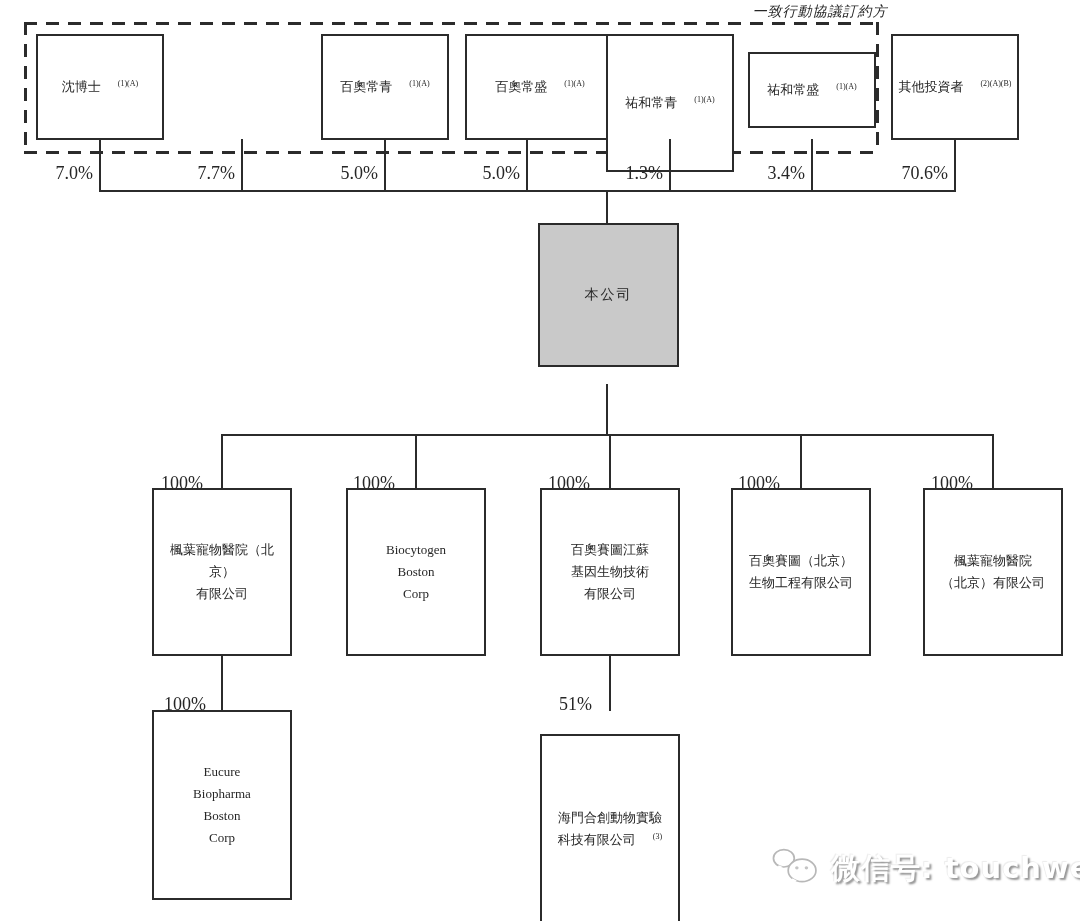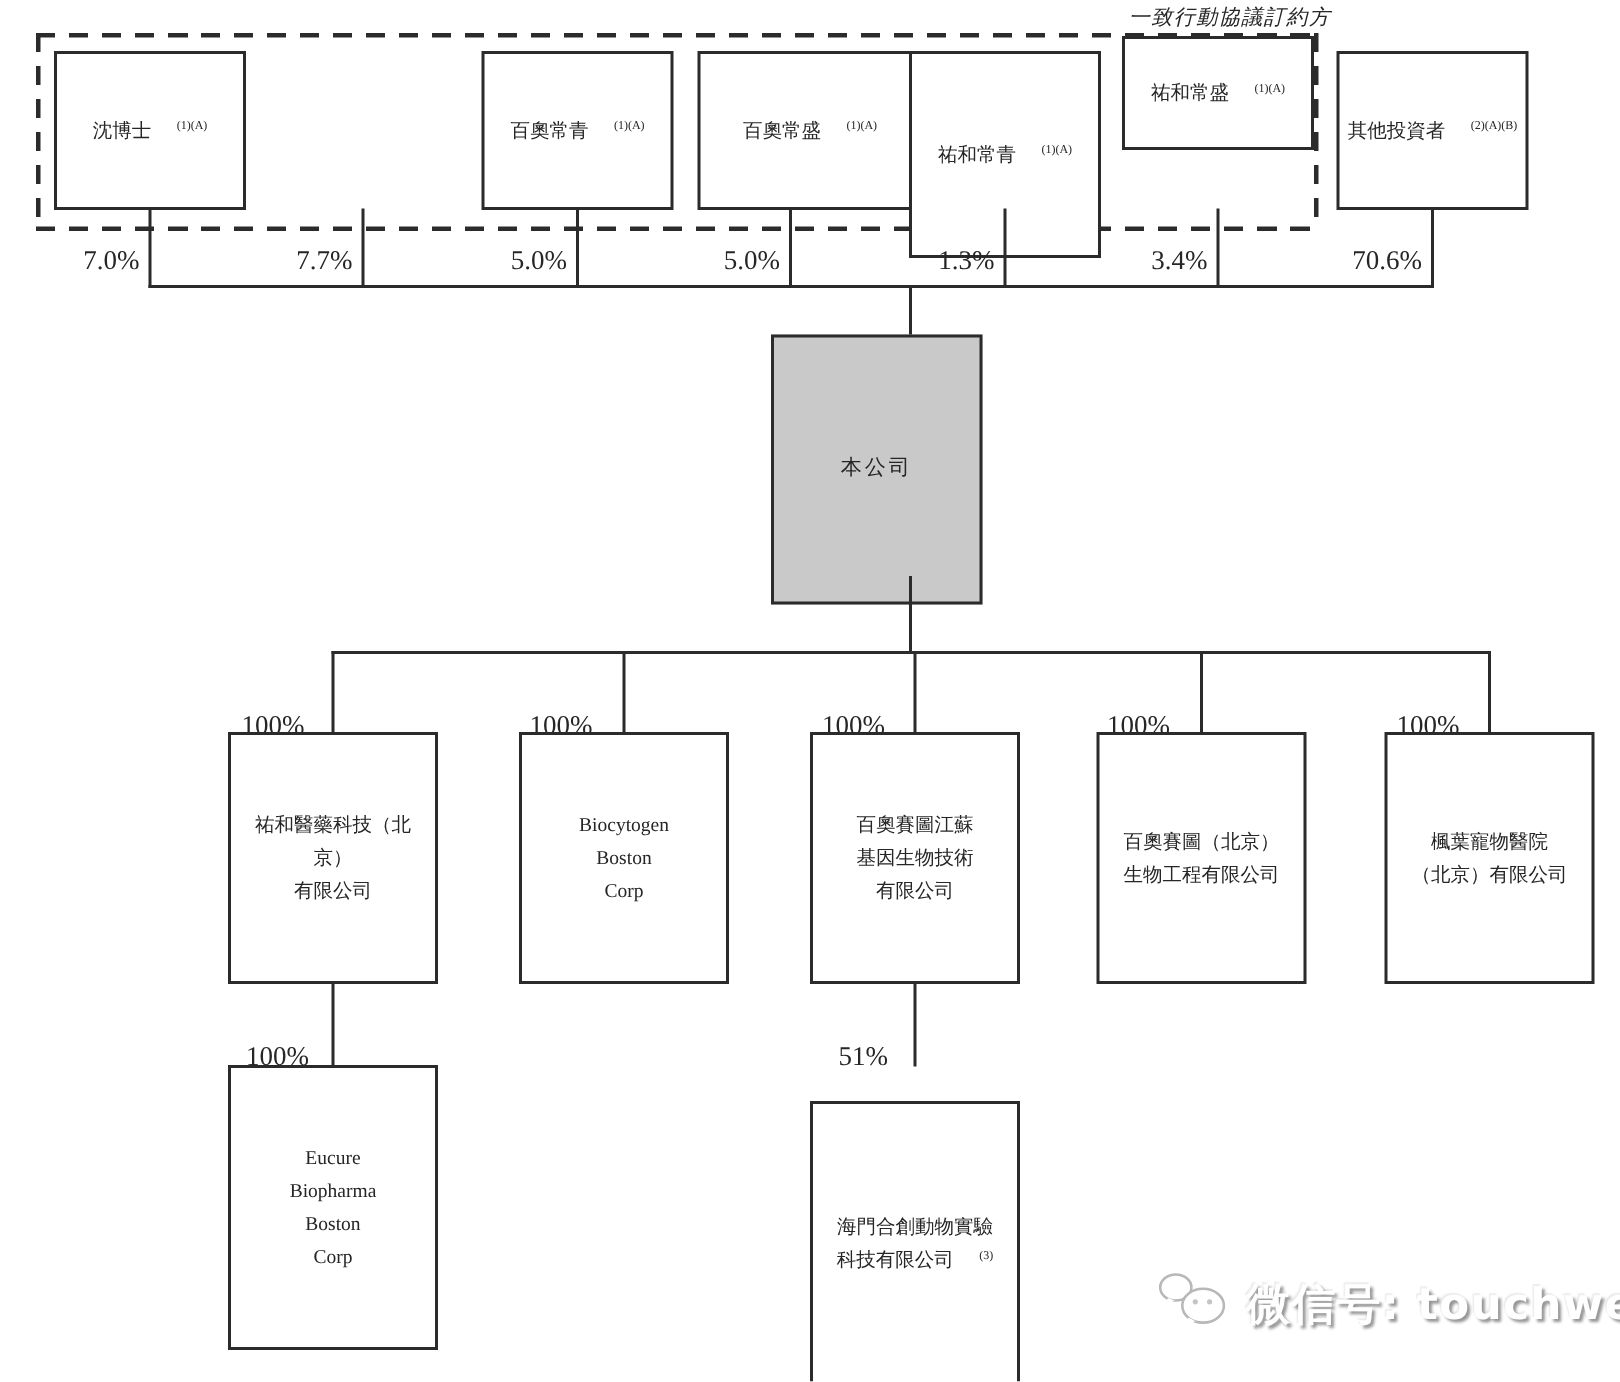--- a/index.html
+++ b/index.html
@@ -48,21 +48,21 @@
   </div>
   <div class="box" style="left:321px;top:34px;width:128px;height:106px">
     <span class="lbl"><span>百奧常青</span><sup>(1)(A)</sup></span>
   </div>
   <div class="box" style="left:465px;top:34px;width:150px;height:106px">
     <span class="lbl"><span>百奧常盛</span><sup>(1)(A)</sup></span>
   </div>
   <div class="box" style="left:606px;top:34px;width:128px;height:138px">
     <span class="lbl"><span>祐和常青</span><sup>(1)(A)</sup></span>
   </div>
-  <div class="box" style="left:748px;top:24px;width:128px;height:76px">
+  <div class="box" style="left:748px;top:52px;width:128px;height:76px">
     <span class="lbl"><span>祐和常盛</span><sup>(1)(A)</sup></span>
   </div>
   <div class="box" style="left:891px;top:34px;width:128px;height:106px">
     <span class="lbl"><span>其他投資者</span><sup>(2)(A)(B)</sup></span>
   </div>
 
   <div class="vline" style="left:99px;top:139px;height:53px"></div>
   <div class="vline" style="left:241px;top:139px;height:53px"></div>
   <div class="vline" style="left:384px;top:139px;height:53px"></div>
   <div class="vline" style="left:526px;top:139px;height:53px"></div>
@@ -74,41 +74,41 @@
   <div class="pct w60" style="left:175px;top:163px">7.7%</div>
   <div class="pct w60" style="left:318px;top:163px">5.0%</div>
   <div class="pct w60" style="left:460px;top:163px">5.0%</div>
   <div class="pct w60" style="left:603px;top:163px">1.3%</div>
   <div class="pct w60" style="left:745px;top:163px">3.4%</div>
   <div class="pct w60" style="left:888px;top:163px">70.6%</div>
 
   <div class="hline" style="left:99px;top:190px;width:857px"></div>
   <div class="vline" style="left:606px;top:190px;height:34px"></div>
 
-  <div class="box company" style="left:514px;top:223px;width:141px;height:180px">
+  <div class="box company" style="left:538px;top:223px;width:141px;height:144px">
     <span class="lbl">本公司</span>
   </div>
 
   <div class="vline" style="left:606px;top:384px;height:51px"></div>
   <div class="hline" style="left:221px;top:434px;width:773px"></div>
 
   <div class="vline" style="left:221px;top:434px;height:55px"></div>
   <div class="vline" style="left:415px;top:434px;height:55px"></div>
   <div class="vline" style="left:609px;top:434px;height:55px"></div>
   <div class="vline" style="left:800px;top:434px;height:55px"></div>
   <div class="vline" style="left:992px;top:434px;height:55px"></div>
 
   <div class="pct w56" style="left:147px;top:457px">100%</div>
   <div class="pct w56" style="left:339px;top:457px">100%</div>
   <div class="pct w56" style="left:534px;top:457px">100%</div>
   <div class="pct w56" style="left:724px;top:457px">100%</div>
   <div class="pct w56" style="left:917px;top:457px">100%</div>
 
   <div class="box" style="left:152px;top:488px;width:140px;height:168px">
-    <span class="lbl">祐和醫藥科技（北京）
+    <span class="lbl">楓葉寵物醫院（北京）
 有限公司</span>
   </div>
   <div class="box" style="left:346px;top:488px;width:140px;height:168px">
     <span class="lbl">Biocytogen
 Boston
 Corp</span>
   </div>
   <div class="box" style="left:540px;top:488px;width:140px;height:168px">
     <span class="lbl">百奧賽圖江蘇
 基因生物技術

